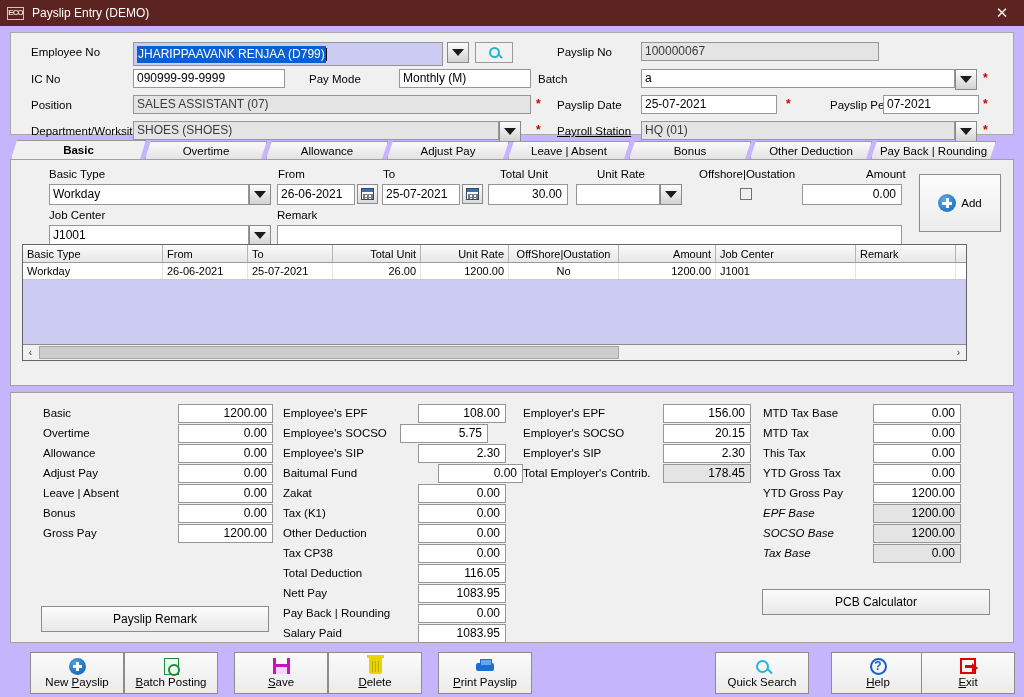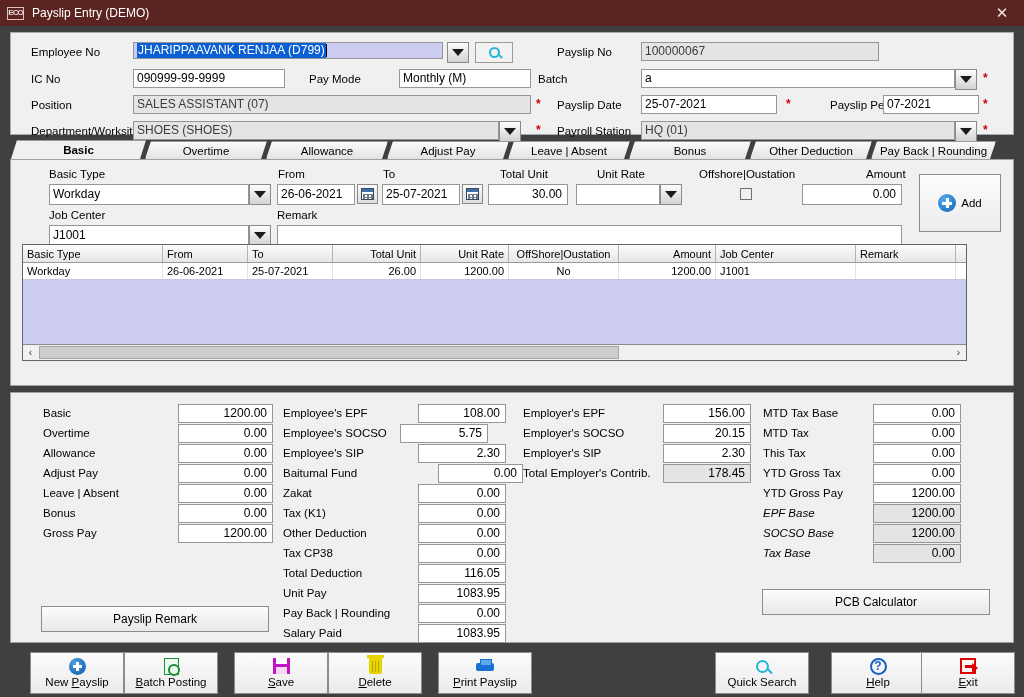--- a/index.html
+++ b/index.html
@@ -38,21 +38,21 @@
     position: absolute; right: 0; top: 0;
     width: 44px; height: 26px;
     display: flex; align-items: center; justify-content: center;
     font-size: 15px; color: #f2e6e6;
     cursor: pointer;
   }
 
   
   #window-body {
     height: 671px;
-    background: #404040;
+    background: #c4b5fd;
     padding: 6px 10px 0 10px;
   }
 
   .panel {
     border: 1px solid #a9a9a9;
     background: #f0f0f0;
   }
 
   
   #header-panel {
@@ -325,21 +325,21 @@
   <div class="app-logo">ECO</div>
   <div class="title-text">Payslip Entry (DEMO)</div>
   <div class="close-btn">✕</div>
 </div>
 
 <div id="window-body">
 
   <div id="header-panel" class="panel">
 
     <div class="abs fld-label" style="left:20px; top:13px;">Employee No</div>
-    <div class="abs txt sel-blue" style="left:122px; top:9px; width:310px; height:17px;text-align:center;">
+    <div class="abs txt sel-blue" style="left:122px; top:9px; width:310px; height:24px;text-align:center;">
       <span class="selhl">JHARIPPAAVANK RENJAA (D799)</span>
         <span class="caret"></span>
     </div>
     <div class="abs combo-arrow" style="left:436px; top:9px;"></div>
     <div class="abs srch-btn" style="left:464px; top:9px;">
       <span class="mag"></span>
     </div>
 
     <div class="abs fld-label" style="left:20px; top:40px;">IC No</div>
     <div class="abs txt" style="left:122px; top:36px; width:152px;">090999-99-9999</div>
@@ -365,21 +365,21 @@
     <div class="abs req-star" style="left:972px; top:38px;">*</div>
 
     <div class="abs fld-label" style="left:546px; top:66px;">Payslip Date</div>
     <div class="abs txt" style="left:630px; top:62px; width:136px;">25-07-2021</div>
     <div class="abs req-star" style="left:775px; top:64px;">*</div>
 
     <div class="abs fld-label" style="left:795px; top:66px;margin-left:24px;">Payslip Period</div>
     <div class="abs txt" style="left:872px; top:62px; width:96px;">07-2021</div>
     <div class="abs req-star" style="left:972px; top:64px;">*</div>
 
-    <div class="abs fld-label" style="left:546px; top:92px;">Payroll Station</div>
+    <div class="abs fld-label" style="left:546px; top:92px;text-decoration:underline;">Payroll Station</div>
     <div class="abs txt ro" style="left:630px; top:88px; width:314px;">HQ (01)</div>
     <div class="abs combo-arrow" style="left:944px; top:88px;"></div>
     <div class="abs req-star" style="left:972px; top:90px;">*</div>
   </div>
 
   <div id="tabstrip">
     <div class="tab active" style="width:135px">Basic</div>
     <div class="tab" style="width:122px">Overtime</div>
     <div class="tab" style="width:122px">Allowance</div>
     <div class="tab" style="width:122px">Adjust Pay</div>
@@ -530,21 +530,21 @@
         </div>
       <div class="sum-row">
           <div class="sum-lbl" style="width:135px">Tax CP38</div>
           <div class="sum-val" style="width:88px">0.00</div>
         </div>
       <div class="sum-row">
           <div class="sum-lbl" style="width:135px">Total Deduction</div>
           <div class="sum-val" style="width:88px">116.05</div>
         </div>
       <div class="sum-row">
-          <div class="sum-lbl" style="width:135px">Unit Pay</div>
+          <div class="sum-lbl" style="width:135px">Nett Pay</div>
           <div class="sum-val" style="width:88px">1083.95</div>
         </div>
       <div class="sum-row">
           <div class="sum-lbl" style="width:135px">Pay Back | Rounding</div>
           <div class="sum-val" style="width:88px">0.00</div>
         </div>
       <div class="sum-row">
           <div class="sum-lbl" style="width:135px">Salary Paid</div>
           <div class="sum-val" style="width:88px">1083.95</div>
         </div>

